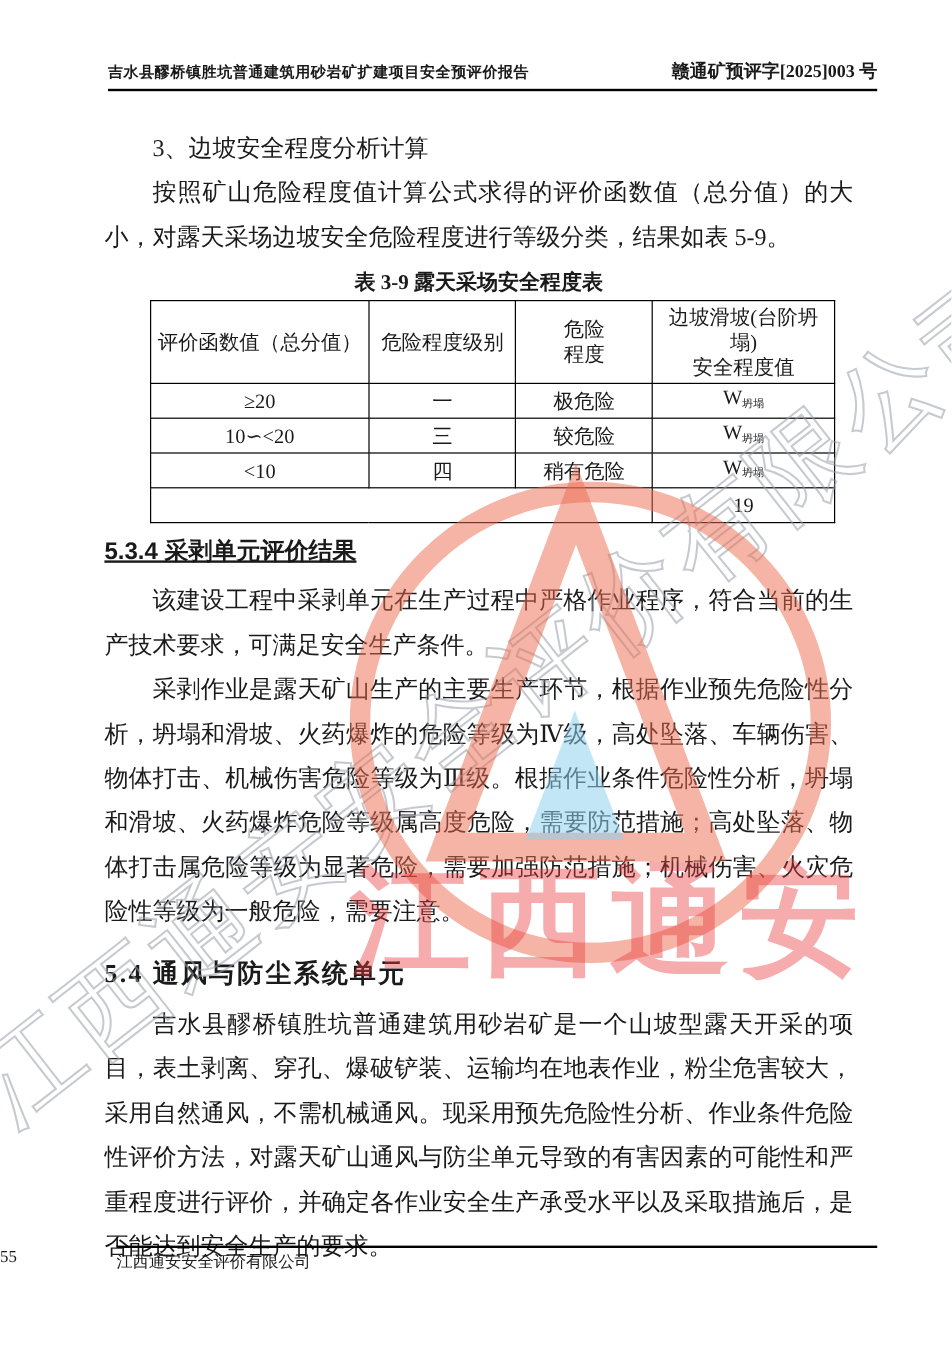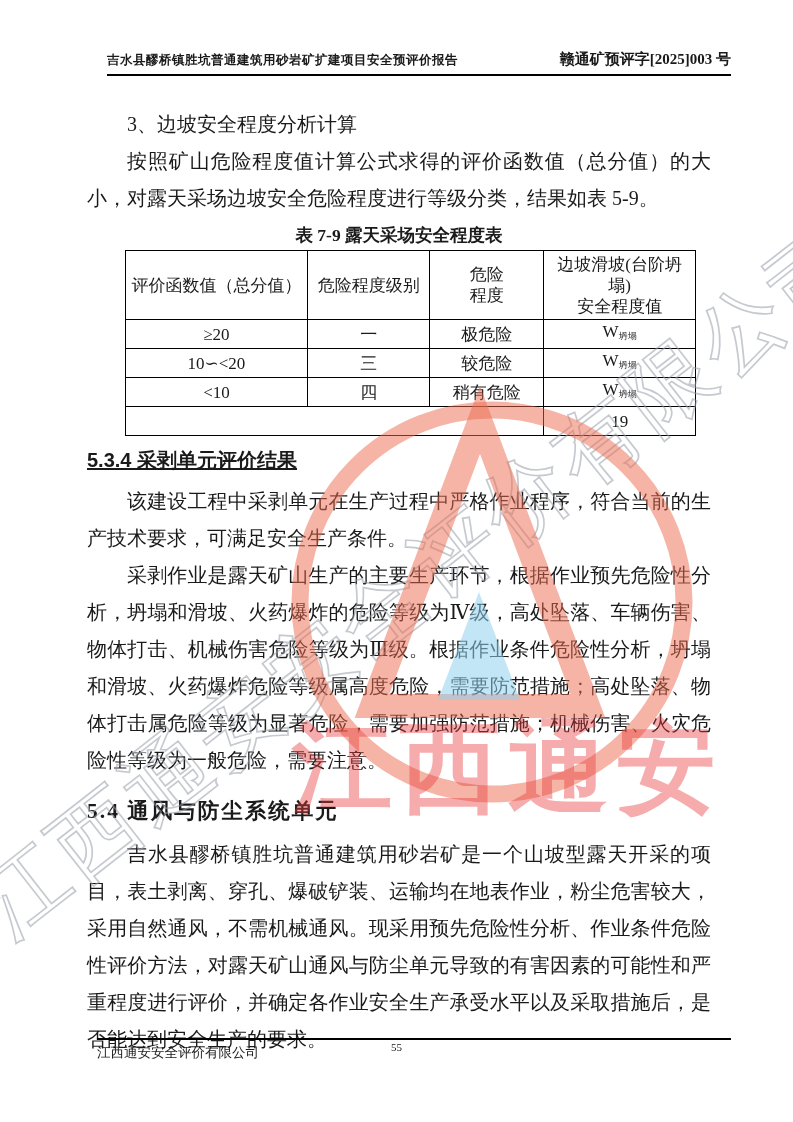--- a/index.html
+++ b/index.html
@@ -7,21 +7,21 @@
     width:793px;height:1122px;
     background:#ffffff;
     font-family:"Liberation Serif","DejaVu Serif",serif;
     color:#1a1a1a;
     position:relative;
     overflow:hidden;
   }
   .page{position:relative;width:793px;height:1122px;background:#fff;}
   
   .hdr{
-    position:absolute;top:50px;left:107px;right:62px;
+    position:absolute;top:50px;left:90px;right:62px;
     border-bottom:2px solid #000;
     padding-bottom:5px;
     display:flex;justify-content:space-between;align-items:flex-end;
   }
   .hdr-left{font-size:12.5px;font-weight:bold;letter-spacing:.5px;}
   .hdr-right{font-size:15px;font-weight:bold;}
   
   .content{
     position:absolute;top:92px;left:87px;width:624px;
     font-size:20px;line-height:37px;
@@ -63,21 +63,21 @@
   
   .ftr{
     position:absolute;left:97px;right:62px;top:1038px;
     border-top:2px solid #000;
     padding-top:3px;
     z-index:1;
   }
   .ftr-company{font-size:13.5px;}
   .ftr-page{
     position:absolute;left:0;right:0;top:1px;
-    text-align:center;font-size:11px;
+    font-size:14px;
   }
   
   .watermark{
     position:absolute;inset:0;z-index:2;pointer-events:none;
   }
 </style>
 </head>
 <body>
 
 <div class="page">
@@ -86,21 +86,21 @@
     <span class="hdr-left">吉水县醪桥镇胜坑普通建筑用砂岩矿扩建项目安全预评价报告</span>
     <span class="hdr-right">赣通矿预评字[2025]003 号</span>
   </div>
 
   <div class="content">
 
     <div class="item-heading">3、边坡安全程度分析计算</div>
 
     <p class="body-para">按照矿山危险程度值计算公式求得的评价函数值（总分值）的大小，对露天采场边坡安全危险程度进行等级分类，结果如表 5-9。</p>
 
-    <div class="tbl-caption">表 7-9  露天采场安全程度表</div>
+    <div class="tbl-caption">表 3-9  露天采场安全程度表</div>
 
     <table class="safety">
       <thead>
         <tr>
           <th class="c1">评价函数值（总分值）</th>
           <th class="c2">危险程度级别</th>
           <th class="c3 two-line">
             <span>危险</span>
             <span>程度</span>
           </th>

